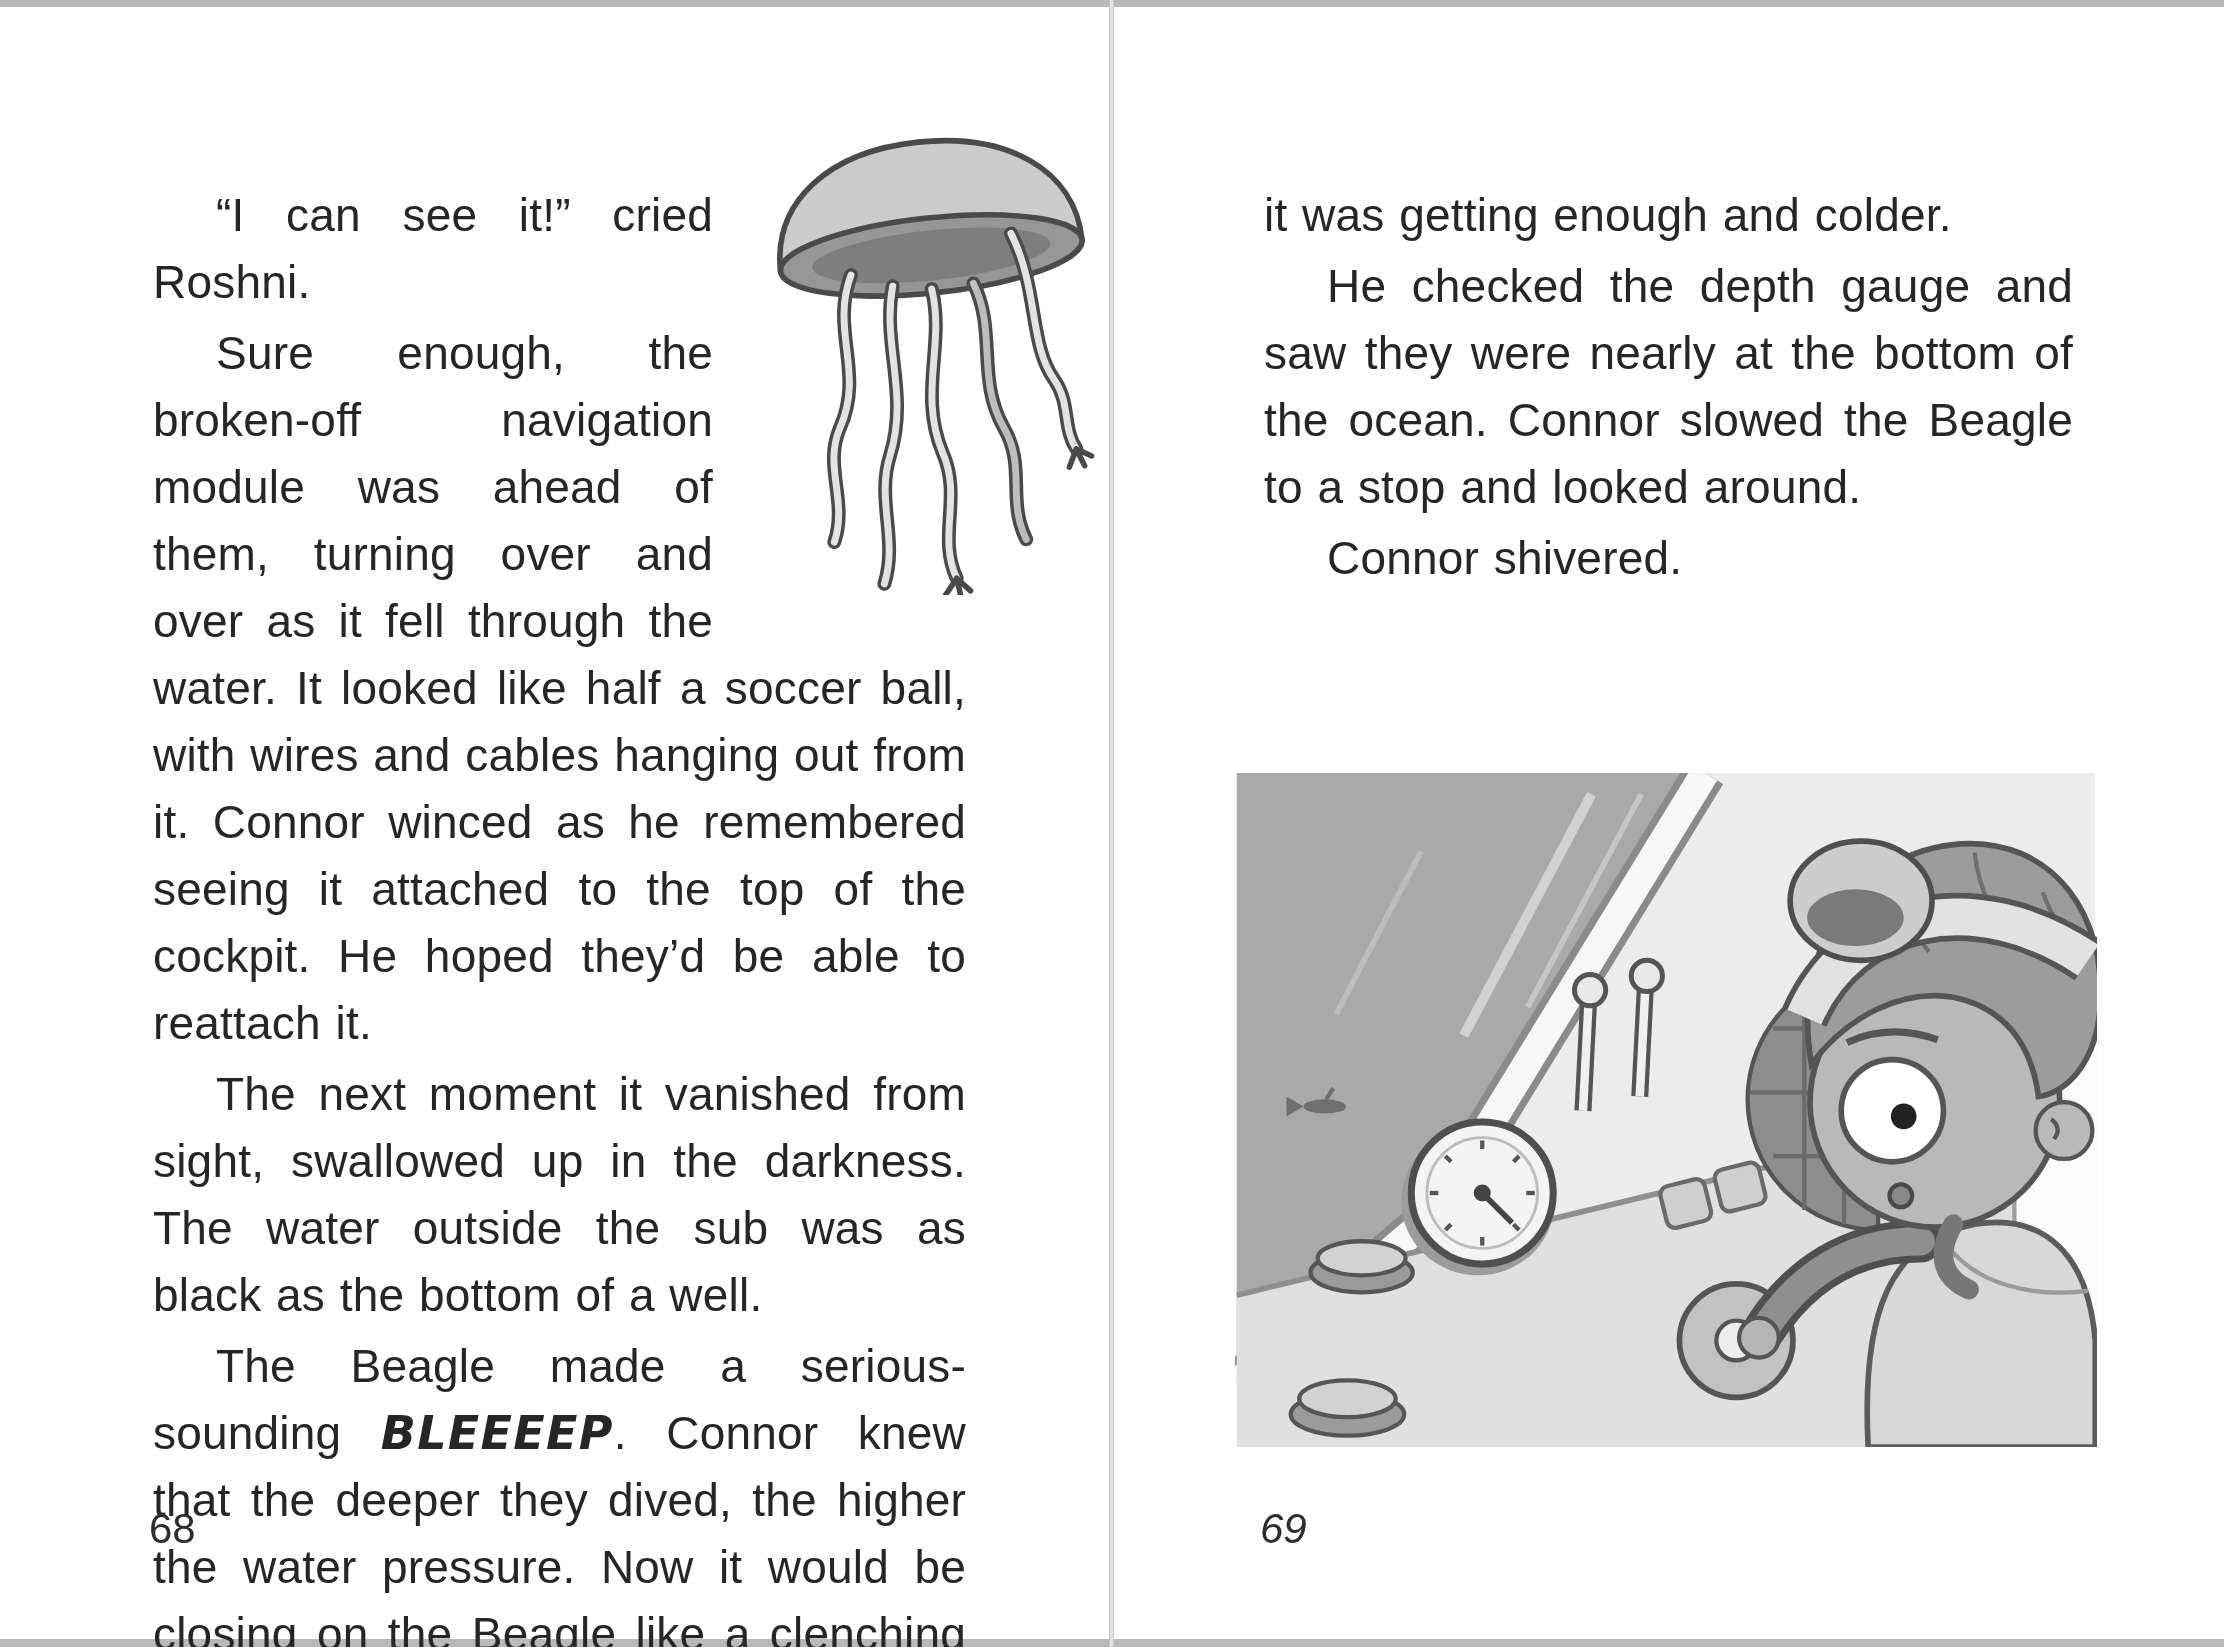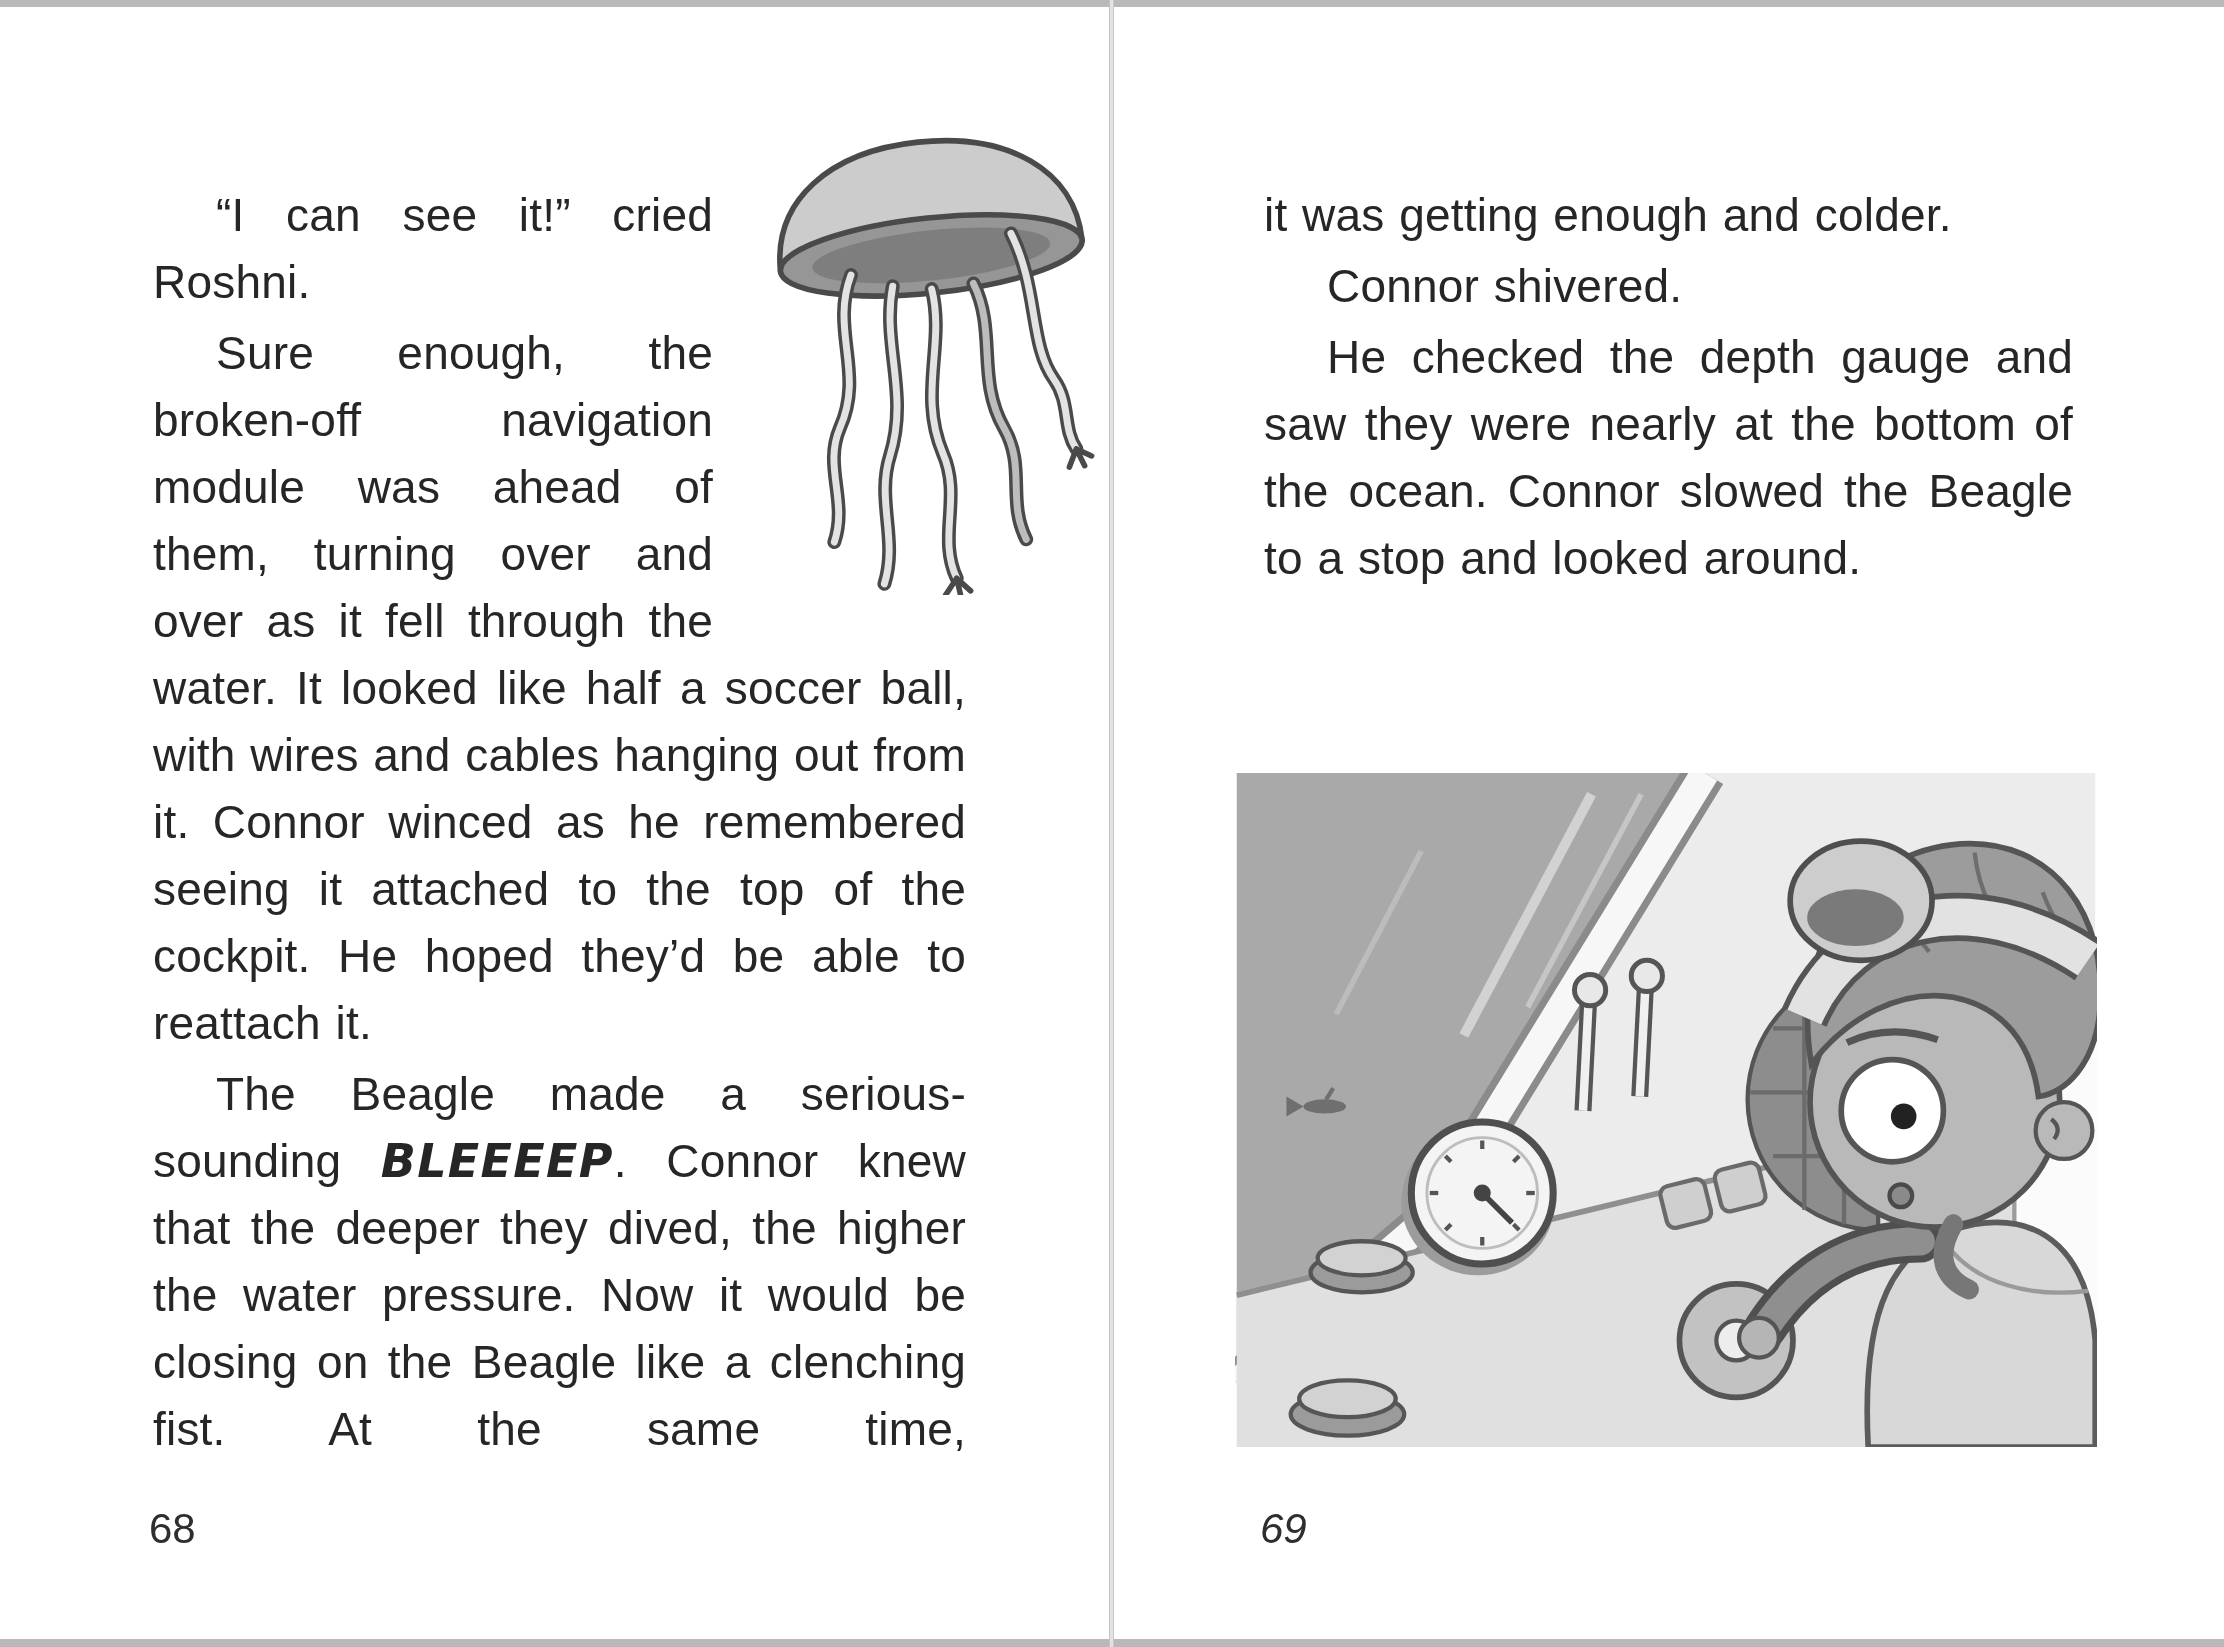--- a/index.html
+++ b/index.html
@@ -99,31 +99,32 @@
           <path d="M 185 70 C 205 110 198 150 216 175 C 228 192 222 210 232 225" stroke="#4a4a4a" stroke-width="10"></path>
           <path d="M 185 70 C 205 110 198 150 216 175 C 228 192 222 210 232 225" stroke="#e3e3e3" stroke-width="5"></path>
           <path d="M 146 318 L 138 330 M 146 318 L 149 331 M 146 318 L 156 327" stroke="#4a4a4a" stroke-width="4"></path>
           <path d="M 232 225 L 227 238 M 232 225 L 238 237 M 232 225 L 243 230" stroke="#4a4a4a" stroke-width="4"></path>
         </g>
       </svg>
     </div>
 
     <p class="indent">“I can see it!” cried Roshni.</p>
     <p class="indent">Sure enough, the broken-off navigation module was ahead of them, turning over and over as it fell through the water. It looked like half a soccer ball, with wires and cables hanging out from it. Connor winced as he remembered seeing it attached to the top of the cockpit. He hoped they’d be able to reattach it.</p>
+    <p class="indent">The next moment it vanished from sight, swallowed up in the darkness. The water outside the sub was as black as the bottom of a well.</p>
     <p class="indent justify-last"><span>The Beagle made a serious-sounding </span><span class="shout">BLEEEEP</span><span>. Connor knew that the deeper they dived, the higher the water pressure. Now it would be closing on the Beagle like a clenching fist. At the same time,</span></p>
   </div>
 
   <div class="page-number left">68</div>
 </div>
 
 <div>
   <div class="text-col right">
     <p>it was getting enough and colder.</p>
+    <p class="indent">He checked the depth gauge and saw they were nearly at the bottom of the ocean. Connor slowed the Beagle to a stop and looked around.</p>
     <p class="indent">Connor shivered.</p>
-    <p class="indent">He checked the depth gauge and saw they were nearly at the bottom of the ocean. Connor slowed the Beagle to a stop and looked around.</p>
   </div>
 
   <div class="cockpit-illustration">
     <svg viewBox="0 0 605 475" xmlns="http://www.w3.org/2000/svg">
 
       <rect x="0" y="0" width="605" height="475" fill="#ececec"></rect>
 
       <g>
         <polygon points="0,0 330,0 140,310 0,430" fill="#a9a9a9"></polygon>
         <line x1="250" y1="15" x2="160" y2="185" stroke="#d2d2d2" stroke-width="7"></line>

